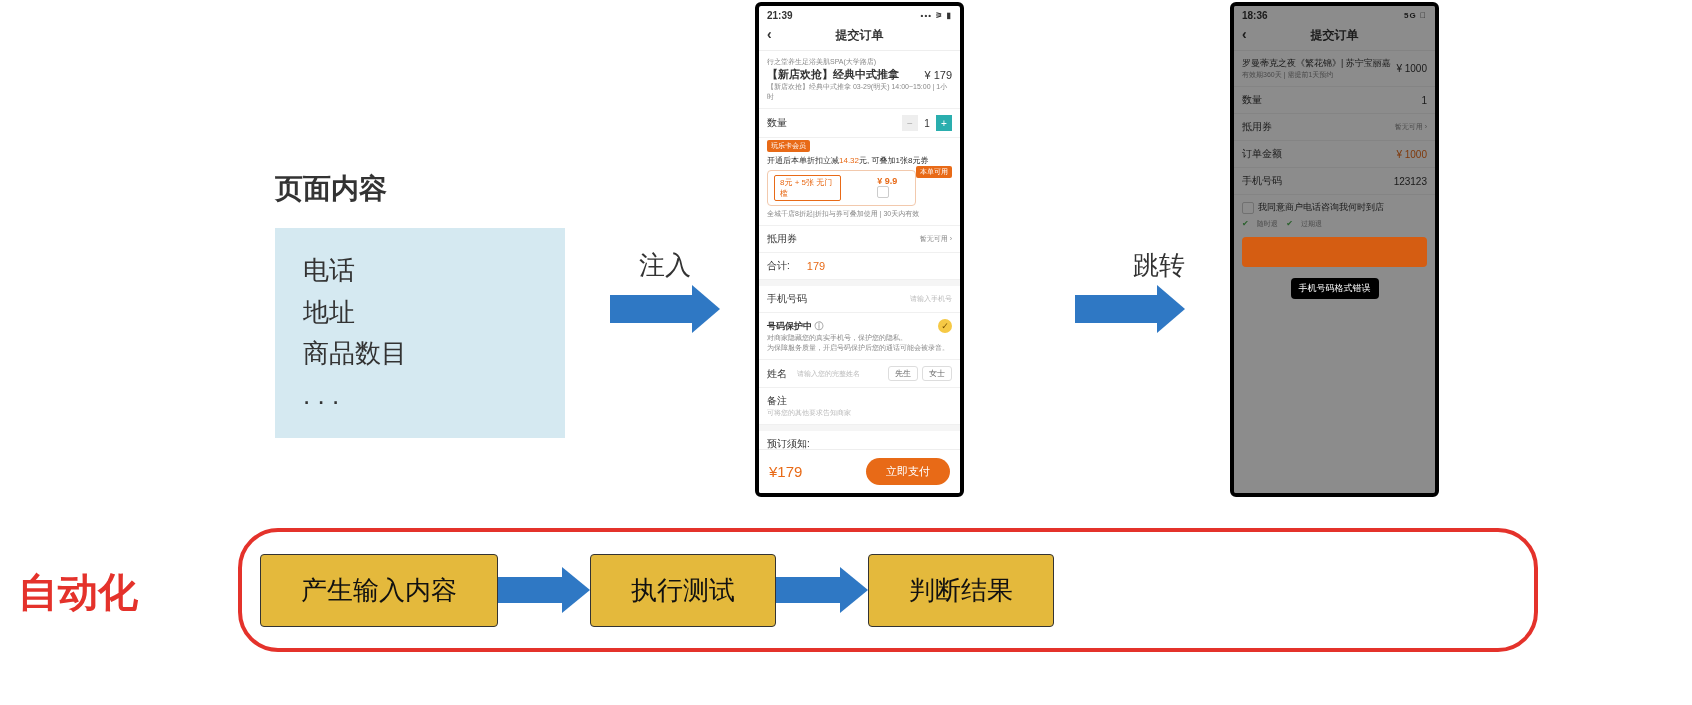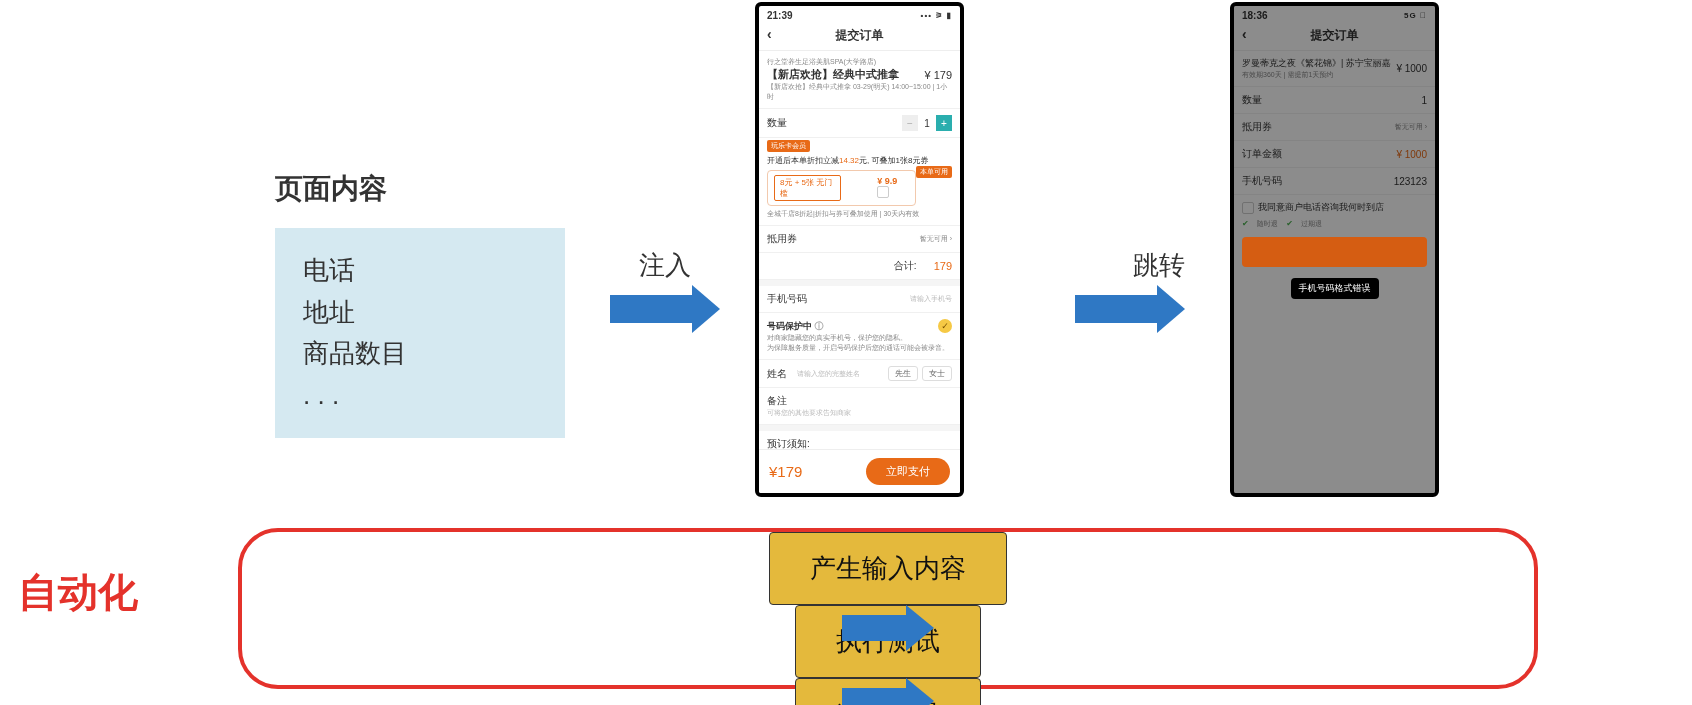--- a/index.html
+++ b/index.html
@@ -114,25 +114,24 @@
   .orange-band { background:#d55d12; height:30px; margin:2px 8px; border-radius:4px; z-index:2; position:relative;}
   .greenchk { color:#4caf50; font-size:8px; margin-right:8px;}
 
   
   .bottom-label {
     position:absolute; left:18px; top:565px;
     color:#e4322b; font-size:40px; font-weight:800;
   }
   .bottom-capsule {
     position:absolute; left:238px; top:528px;
-    width:1300px; height:161px;
+    width:1300px; height:124px;
     border:4px solid #e4322b; border-radius:40px;
     display:flex; align-items:center; justify-content:flex-start;
     padding:0 18px;
-    flex-direction:column;
   }
   .gold-box {
     background:#e4b93c; border:1px solid #333;
     padding:18px 40px; font-size:26px; color:#111;
     border-radius:4px;
   }
   .small-arrow { position:relative; width:92px; height:46px; }
   .small-arrow .shaft { position:absolute; left:0; top:10px; height:26px; width:64px; background:#2f78c4;}
   .small-arrow .head { position:absolute; left:64px; top:0; width:0; height:0;
     border-top:23px solid transparent; border-bottom:23px solid transparent; border-left:28px solid #2f78c4;}
@@ -191,21 +190,21 @@
       <div class="promo-box">
         <span class="promo-left">8元 + 5张  无门槛</span>
         <span><span class="promo-right">¥ 9.9</span> <span class="chkbox"></span></span>
       </div>
       <div class="tiny" style="margin-top:3px">全城千店8折起|折扣与券可叠加使用 | 30天内有效</div>
     </div>
     <div class="sect row-flex">
       <span style="font-size:10px">抵用券</span>
       <span class="tiny"><span>暂无可用</span> ›</span>
     </div>
-    <div class="sect row-flex" style="justify-content:flex-end">
+    <div class="sect row-flex" style="justify-content:flex-start">
       <span style="font-size:10px">合计:</span>
       <span class="orange price" style="font-size:11px;margin-left:17px">179</span>
     </div>
     <div class="sep"></div>
     <div class="sect row-flex">
       <span style="font-size:10px">手机号码</span>
       <span class="tiny placeholder">请输入手机号</span>
     </div>
     <div class="sect">
       <div class="row-flex">

